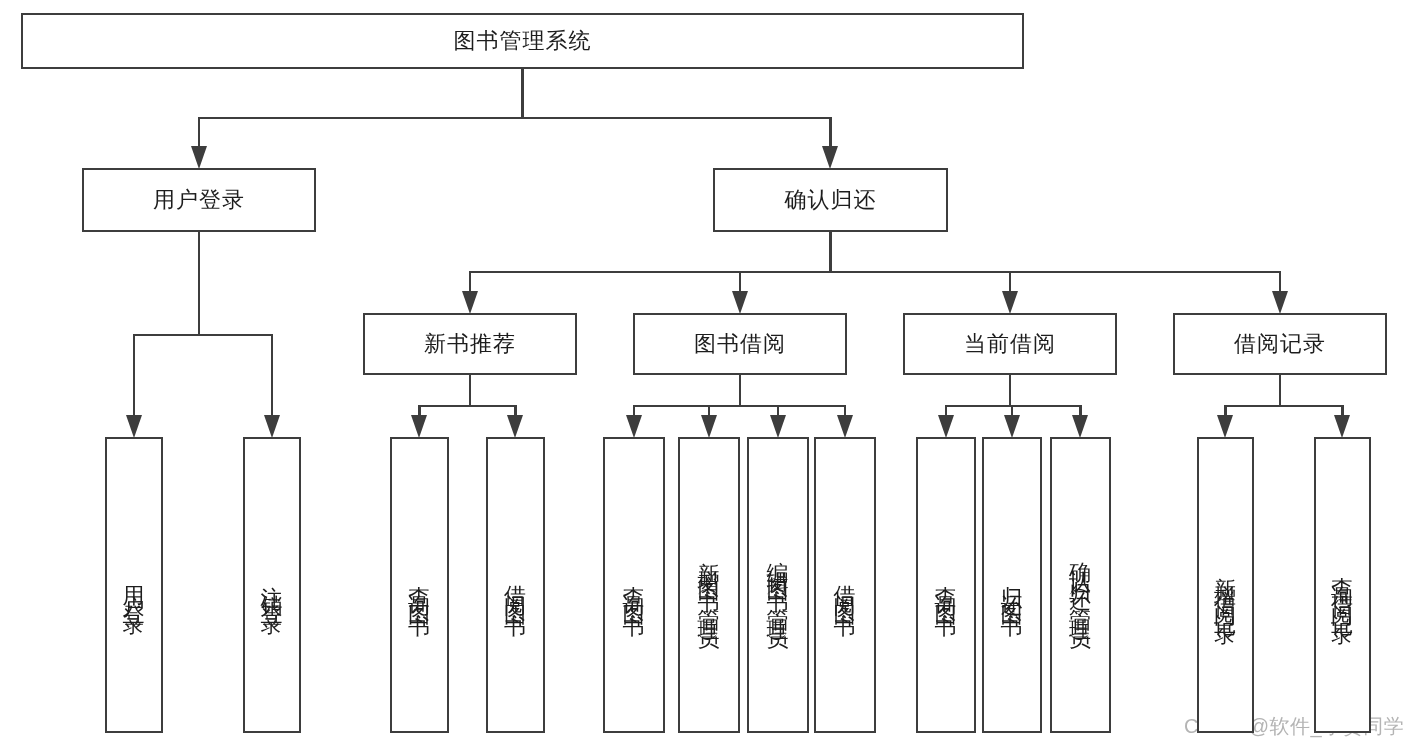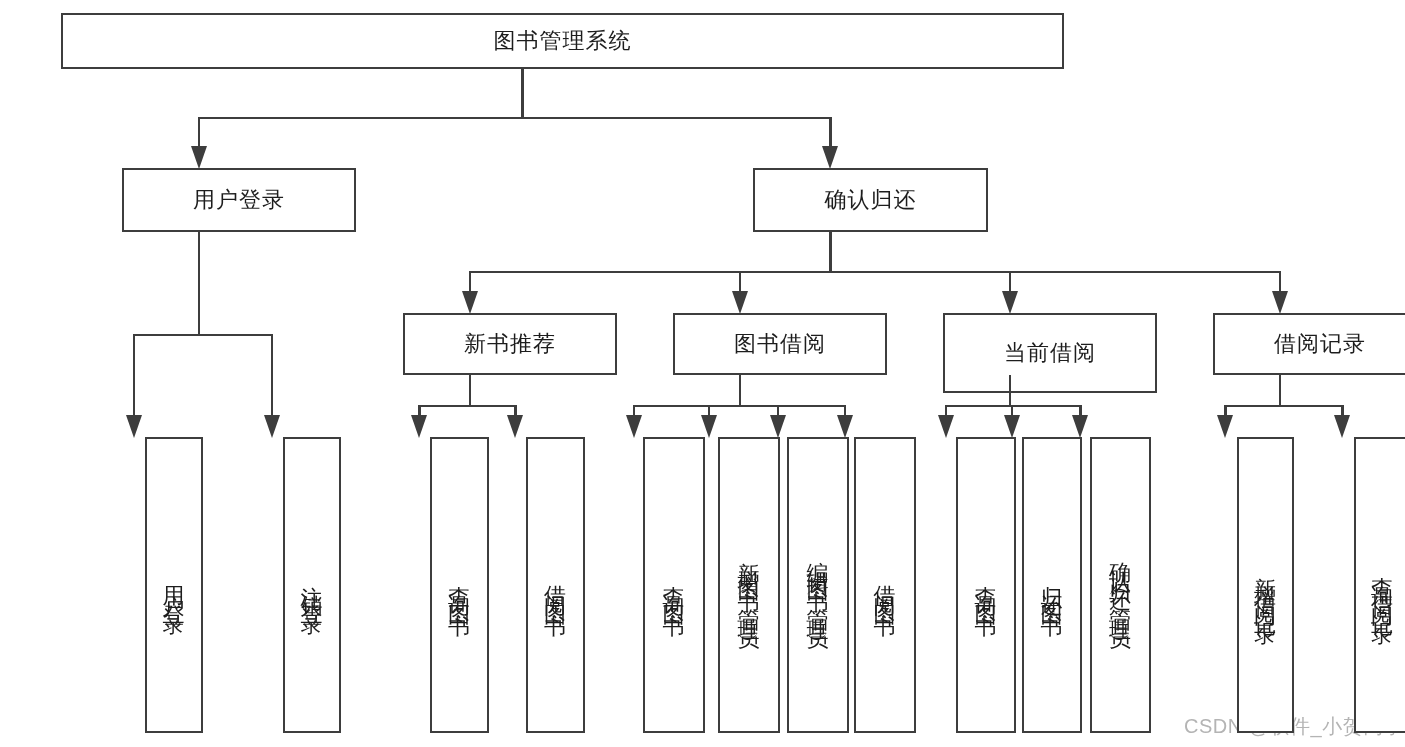--- a/index.html
+++ b/index.html
@@ -18,21 +18,20 @@
     box-sizing:border-box;
     border:2.5px solid var(--line);
     background:#ffffff;
     display:flex;
     align-items:center;
     justify-content:center;
     font-size:22px;
     color:var(--text);
     letter-spacing:1px;
     text-align:center;
-    margin-left:40px;
   }
   .node.vertical{
     writing-mode:vertical-rl;
     text-orientation:mixed;
     letter-spacing:9.5px;
     line-height:1.05;
     padding-top:4px;
   }
   .line{
     position:absolute;
@@ -74,21 +73,21 @@
     </div>
     <div class="node vertical" style="left: 243px; top: 437px; width: 58px; height: 296px;">
       <span>注销登录</span>
     </div>
     <div class="node" style="left: 363px; top: 313px; width: 214px; height: 62px;">
       <span>新书推荐</span>
     </div>
     <div class="node" style="left: 633px; top: 313px; width: 214px; height: 62px;">
       <span>图书借阅</span>
     </div>
-    <div class="node" style="left: 903px; top: 313px; width: 214px; height: 80px;">
+    <div class="node" style="left: 903px; top: 313px; width: 214px; height: 62px;">
       <span>当前借阅</span>
     </div>
     <div class="node" style="left: 1173px; top: 313px; width: 214px; height: 62px;">
       <span>借阅记录</span>
     </div>
     <div class="node vertical" style="left: 390px; top: 437px; width: 59px; height: 296px;">
       <span>查询图书</span>
     </div>
     <div class="node vertical" style="left: 486px; top: 437px; width: 59px; height: 296px;">
       <span>借阅图书</span>

